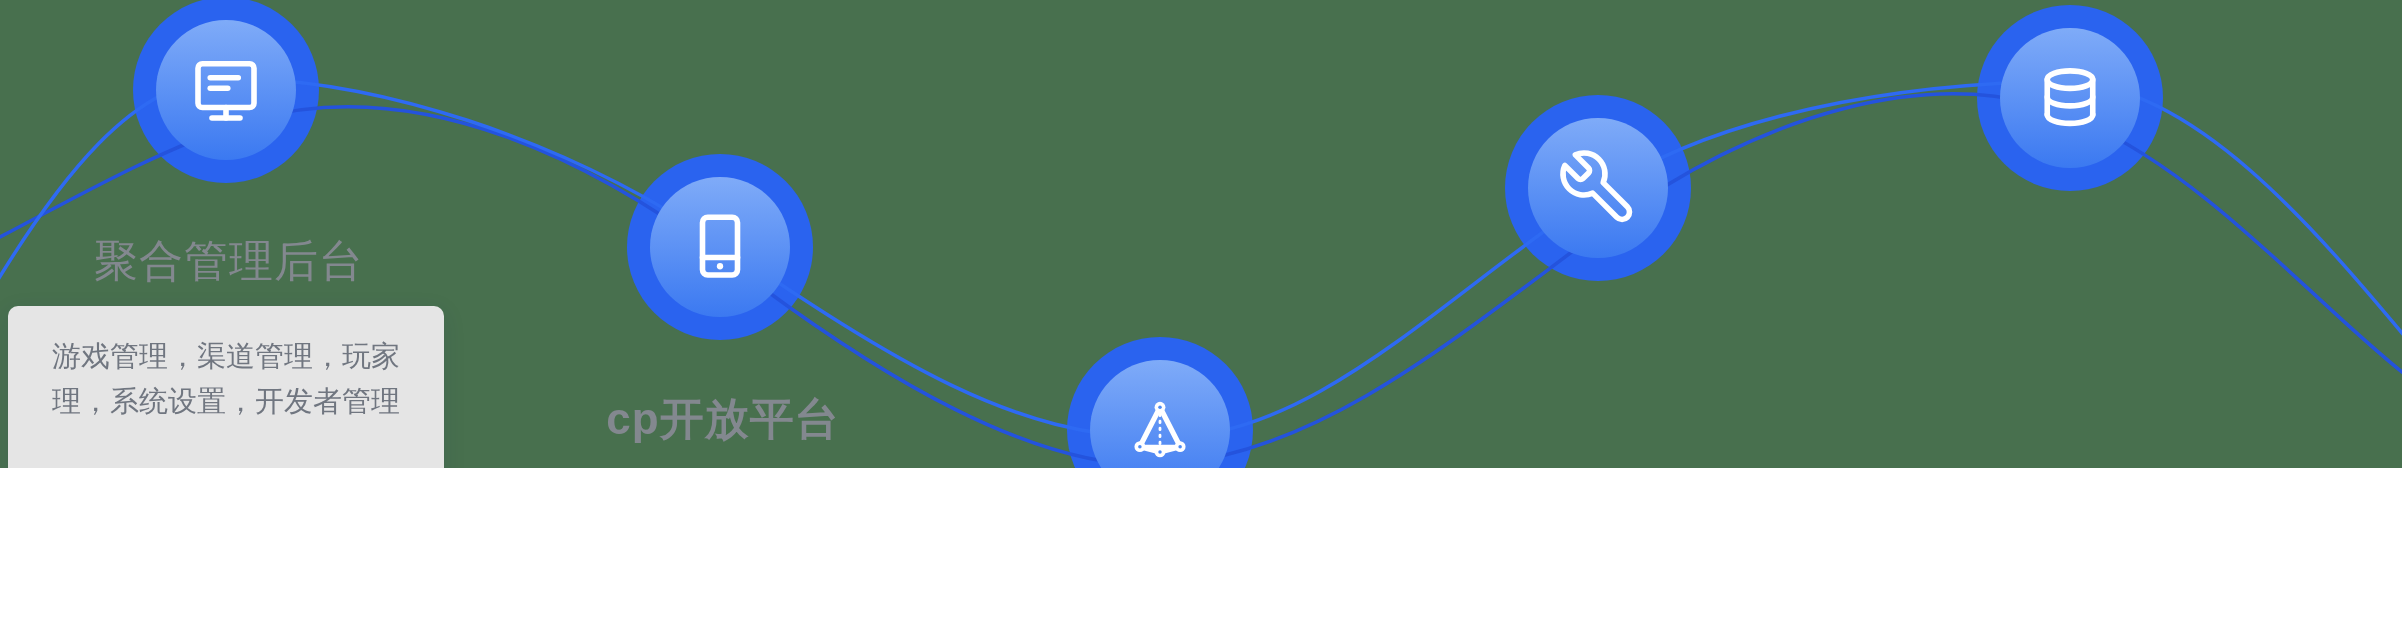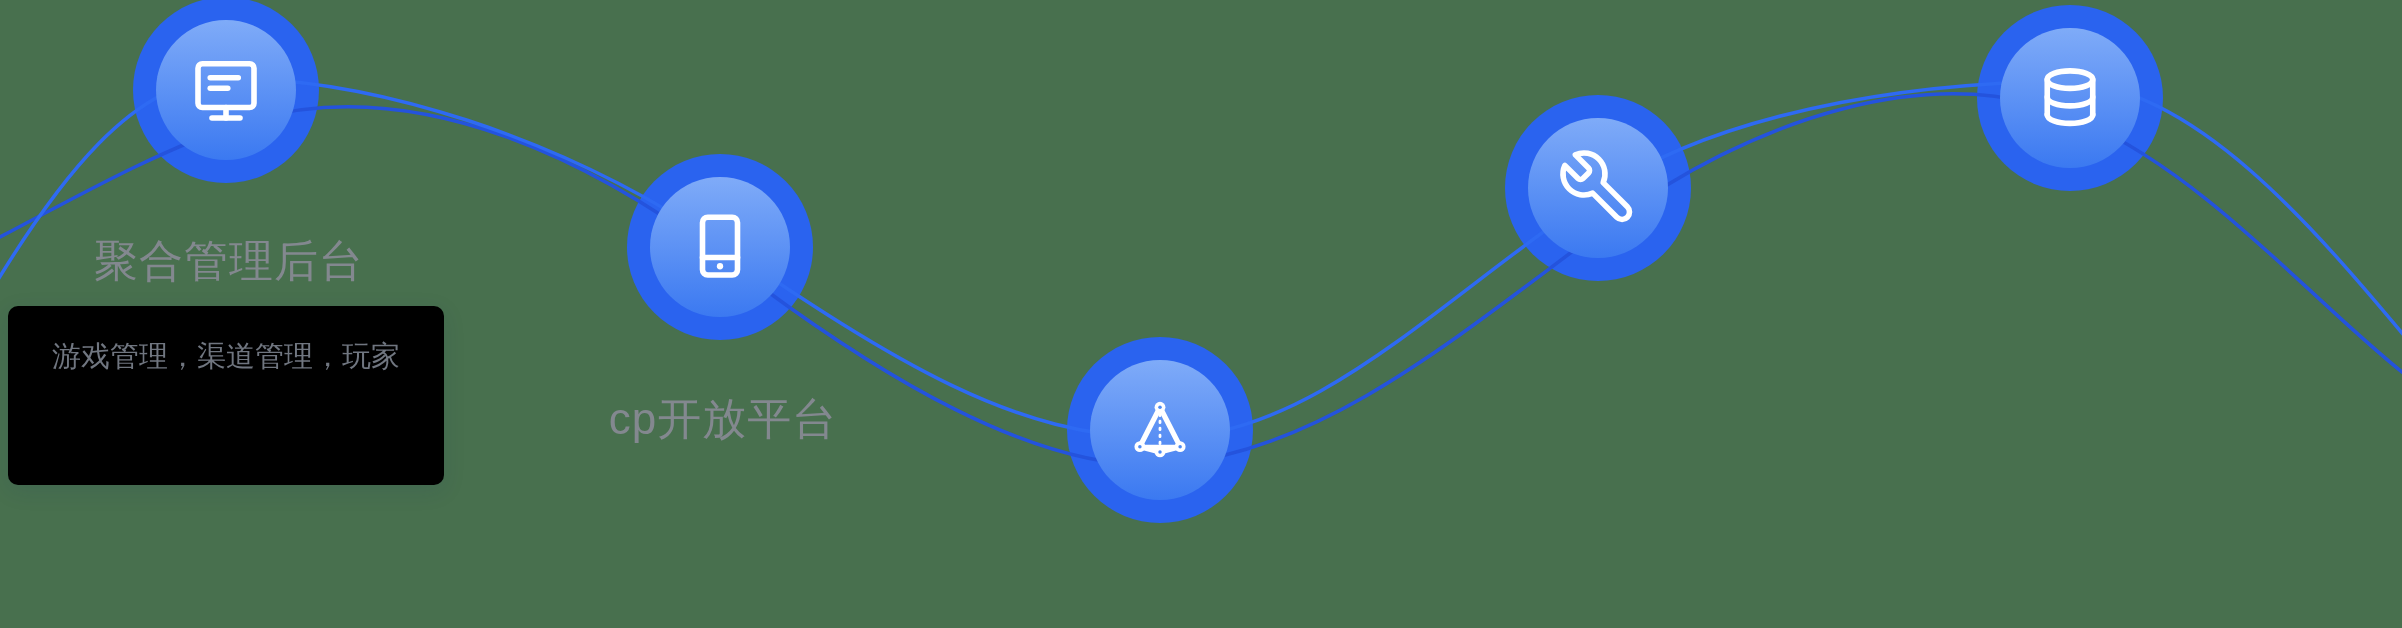--- a/index.html
+++ b/index.html
@@ -8,21 +8,21 @@
   }
   body {
     width: 2402px;
     height: 628px;
     overflow: hidden;
     font-family: "Liberation Sans", "DejaVu Sans", sans-serif;
   }
   .stage {
     position: relative;
     width: 2402px;
-    height: 628px;
+    height: 468px;
     background: #48704e;
     overflow: hidden;
   }
   .scene-svg {
     position: absolute;
     left: 0;
     top: 0;
     z-index: 2;
   }
   .node-label {
@@ -48,21 +48,21 @@
   }
   .tooltip-card {
     position: absolute;
     z-index: 5;
     left: 8px;
     top: 306px;
     width: 436px;
     min-height: 179px;
     box-sizing: border-box;
     padding: 28px 44px;
-    background: #000000;
+    background: #e5e5e5;
     border-radius: 10px;
     box-shadow: 0 6px 22px rgba(25, 50, 110, 0.12);
   }
   .tooltip-line {
     font-size: 29px;
     line-height: 45px;
     color: #707680;
     white-space: nowrap;
   }
 </style>
@@ -147,19 +147,20 @@
     <svg viewBox="0 0 48 48" fill="none" stroke="#ffffff" stroke-width="3.2" stroke-linecap="round" stroke-linejoin="round">
       <ellipse cx="24" cy="13.5" rx="13" ry="5"></ellipse>
       <path d="M11 13.5 V 33.5"></path>
       <path d="M37 13.5 V 33.5"></path>
       <path d="M11 23.5 C 11 26.3 16.8 28.5 24 28.5 C 31.2 28.5 37 26.3 37 23.5"></path>
       <path d="M11 33.5 C 11 36.3 16.8 38.5 24 38.5 C 31.2 38.5 37 36.3 37 33.5"></path>
     </svg>
   </div>
 
   <div class="node-label" style="left:229px;  top:232px;">聚合管理后台</div>
-  <div class="node-label" style="left:723px;  top:390px;">cp开放平台</div>
+  <div class="node-label" style="left:723px;  top:390px;font-weight:bold;">cp开放平台</div>
 
   <div class="tooltip-card">
     <div class="tooltip-line">游戏管理，渠道管理，玩家</div>
+    <div class="tooltip-line">理，系统设置，开发者管理</div>
   </div>
 
 </div>
 
 </body></html>

